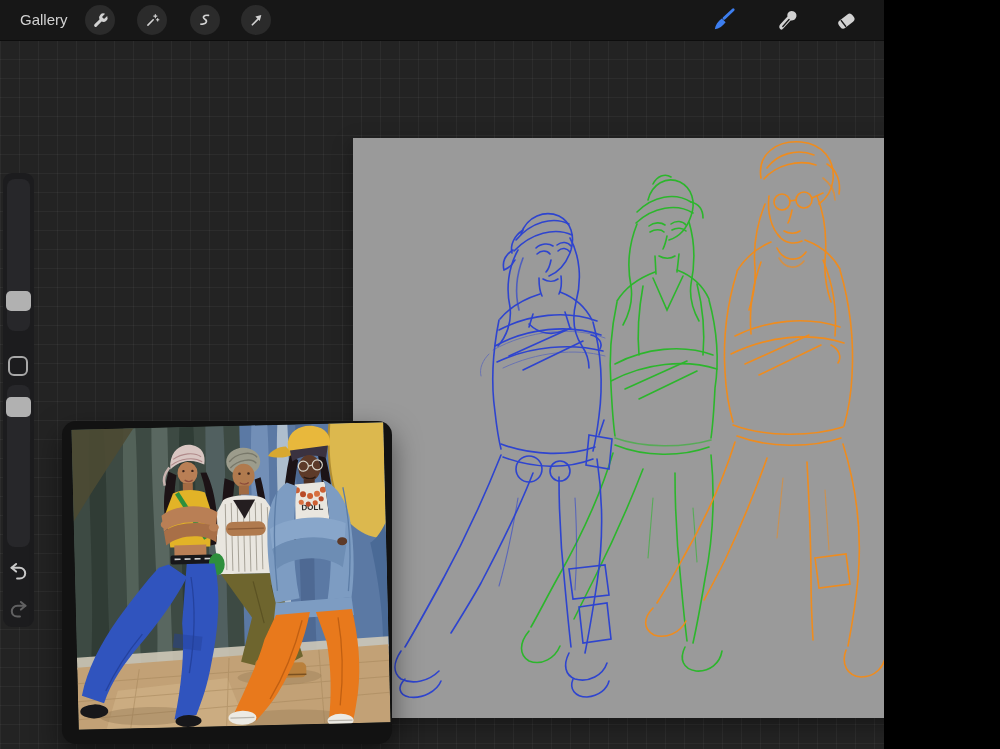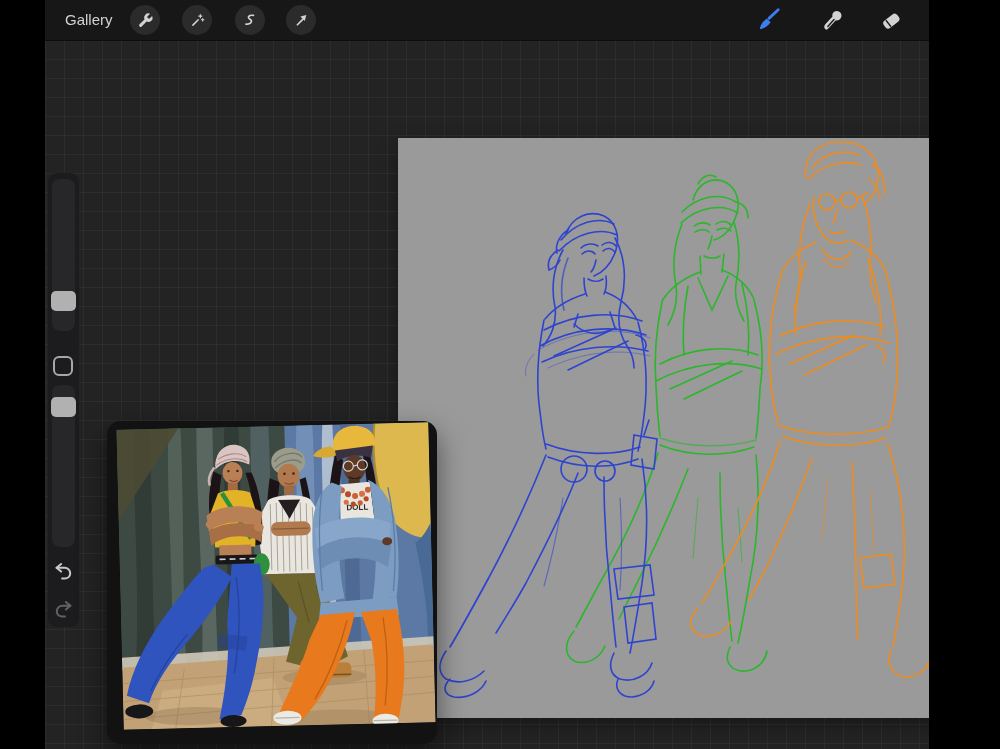--- a/index.html
+++ b/index.html
@@ -1,17 +1,17 @@
 <!DOCTYPE html>
 <html><head>
 <meta charset="utf-8">
 <style>
   html,body{margin:0;padding:0;background:#000;}
   #app{position:relative;width:884px;height:749px;overflow:hidden;
-       font-family:"Liberation Sans", sans-serif;background:#232323;margin-left:45px;}
+       font-family:"Liberation Sans", sans-serif;background:#232323;}
   
   .toolbar{position:absolute;left:0;top:0;width:1000px;height:40px;background:#171717;
            border-bottom:1px solid #0d0d0d;z-index:10;}
   .gallery-btn{position:absolute;left:14px;top:0;height:40px;line-height:40px;
                color:#d2d2d2;font-size:15px;background:none;border:none;padding:0 6px;cursor:pointer;}
   .circ-btn{position:absolute;top:5px;width:30px;height:30px;border-radius:50%;
             background:#2b2b2b;border:none;padding:0;display:flex;align-items:center;
             justify-content:center;cursor:pointer;}
   .flat-btn{position:absolute;top:7px;width:26px;height:26px;background:none;border:none;
             padding:0;display:flex;align-items:center;justify-content:center;cursor:pointer;}

